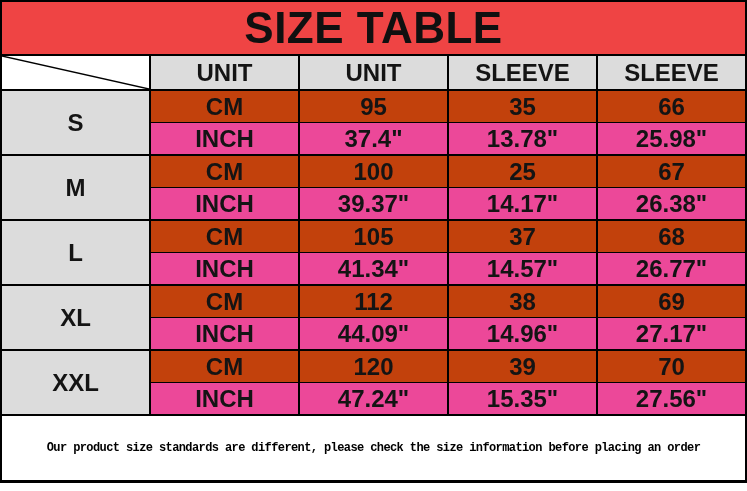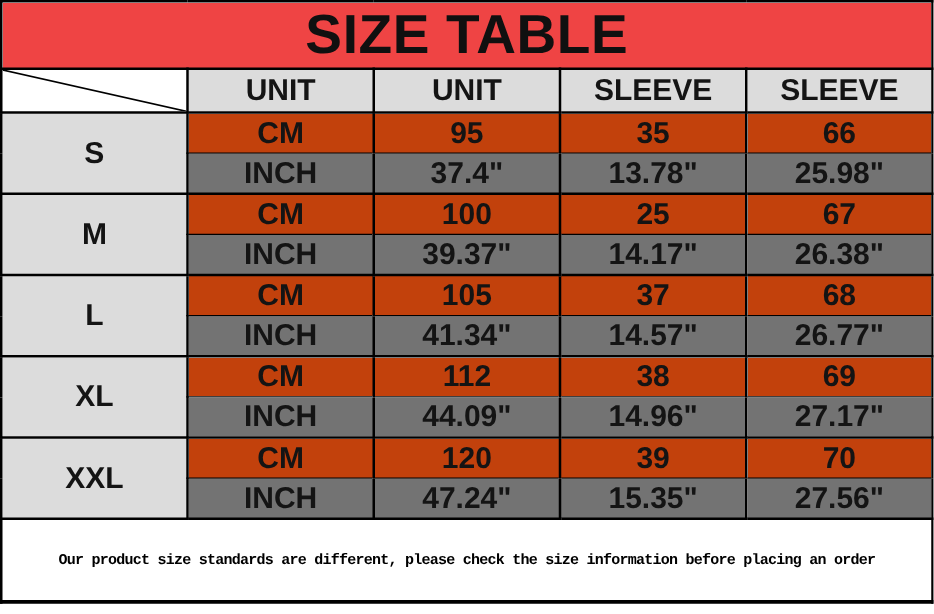--- a/index.html
+++ b/index.html
@@ -39,21 +39,21 @@
     height: 33px;
     font-size: 24px;
   }
   tr.header-row td.corner {
     background: #ffffff;
     position: relative;
     padding: 0;
   }
   td.corner svg { position: absolute; top: 0; left: 0; width: 100%; height: 100%; display: block; }
   tr.r-cm td { height: 31px; background: #c2410c; border-bottom-width: 1px; }
-  tr.r-inch td { height: 31px; background: #737373; border-top-width: 1px; }
+  tr.r-inch td { height: 31px; background: #ec4899; border-top-width: 1px; }
   td.size-cell {
     background: #dcdcdc !important;
     border-bottom-width: 2px !important;
     border-top-width: 2px !important;
     font-size: 25px;
   }
   .footer {
     box-sizing: border-box;
     height: 67px;
     border-left: 2px solid #000;

